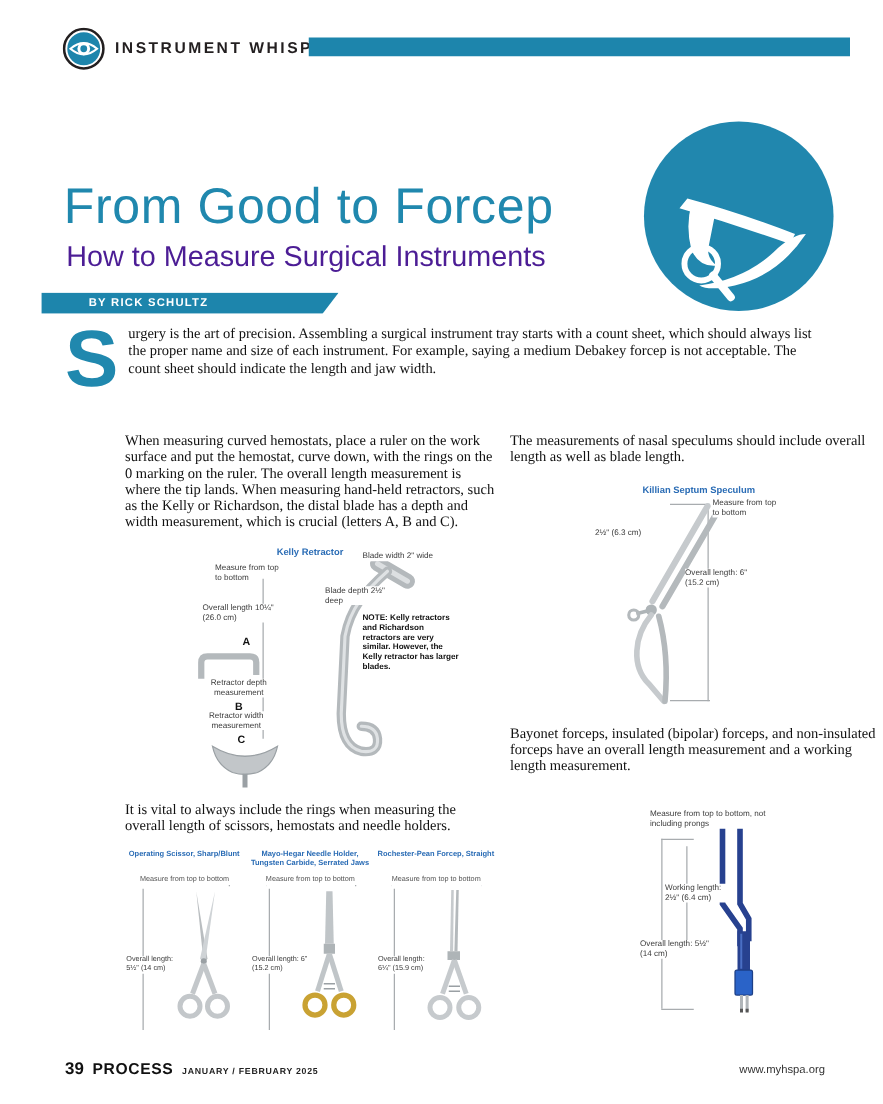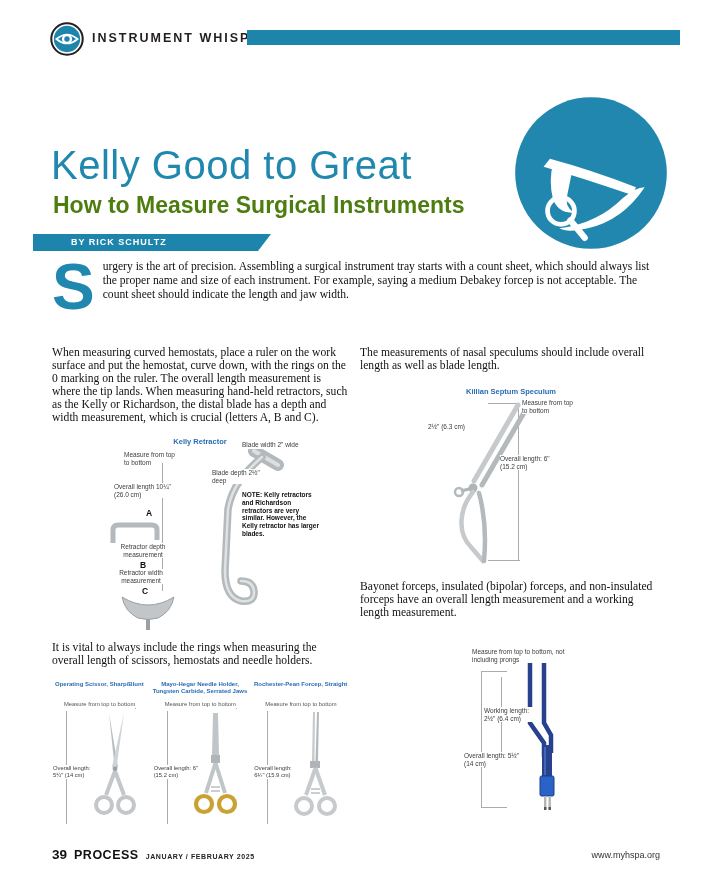--- a/index.html
+++ b/index.html
@@ -10,35 +10,35 @@
   
   .masthead-logo{position:absolute;left:50px;top:22px;width:34px;height:34px;}
   .brand{position:absolute;left:92px;top:31px;font-size:12.5px;letter-spacing:2px;
          font-weight:600;color:#231f20;}
   .mast-bar{position:absolute;left:247px;top:30px;width:433px;height:15px;background:#1d85ac;}
 
   
   .detective{position:absolute;left:512px;top:94px;width:158px;height:158px;}
   .title{position:absolute;left:51px;top:143px;font-size:40px;font-weight:500;
          color:#2088ae;letter-spacing:.5px;}
-  .subtitle{position:absolute;left:53px;top:192px;font-size:23px;font-weight:700;color:#4d7c0f;}
+  .subtitle{position:absolute;left:53px;top:192px;font-size:23px;font-weight:400;color:#4c1d95;}
   .byline-banner{position:absolute;left:33px;top:234px;width:238px;height:17px;background:#1d85ac;
          clip-path:polygon(0 0,100% 0,calc(100% - 13px) 100%,0 100%);}
   .byline-banner span{display:block;padding-left:38px;line-height:17px;color:#fff;
          font-size:9px;font-weight:700;letter-spacing:1px;}
 
   
   .intro{position:absolute;left:52px;top:260px;width:612px;
          font-family:"Liberation Serif",serif;font-size:11.6px;line-height:14.2px;color:#111;}
   .dropcap{float:left;color:#2088ae;font-family:"Liberation Sans",sans-serif;font-weight:700;
          font-size:64px;line-height:50px;margin:2px 8px 0 0;}
 
   
   .col{position:absolute;top:346px;font-family:"Liberation Serif",serif;
-       font-size:11.6px;line-height:13px;color:#111;}
+       font-size:11.6px;line-height:13px;color:#111;margin-left:48px;}
   .col p{margin:0;}
   .col-left{left:52px;width:296px;}
   .col-right{left:360px;width:302px;}
 
   
   .fig{position:relative;}
   .figtitle{position:absolute;left:0;right:0;top:0;text-align:center;
        font-family:"Liberation Sans",sans-serif;font-weight:700;font-size:7.5px;color:#2a6cb5;}
   .anno{position:absolute;font-family:"Liberation Sans",sans-serif;font-size:6.5px;
        line-height:7.6px;color:#3b3b3b;background:#fff;}
@@ -91,21 +91,21 @@
     <path d="M52 88 Q70 86 76 98 L70 128 Q66 142 78 150 Q60 152 52 134 Q46 110 52 88 Z" fill="#fff"></path>
 
     <path d="M168 118 Q140 160 96 170 Q70 176 60 170 Q108 164 140 132 Q156 118 168 118 Z" fill="#fff"></path>
 
     <circle cx="62" cy="148" r="17" fill="none" stroke="#fff" stroke-width="6"></circle>
     <path d="M74 160 L92 182" stroke="#fff" stroke-width="8" stroke-linecap="round"></path>
 
     <path d="M84 64 Q106 52 128 66 L124 74 Q104 62 88 72 Z" fill="#fff" opacity=".0"></path>
   </svg>
 
-  <div class="title">Kelly Good to Great</div>
+  <div class="title">From Good to Forcep</div>
   <div class="subtitle">How to Measure Surgical Instruments</div>
   <div class="byline-banner">
     <span>BY RICK SCHULTZ</span>
   </div>
 
   <div class="intro">
     <span class="dropcap">S</span><span>urgery is the art of precision. Assembling a surgical instrument tray starts with a count sheet, which should always list the proper name and size of each instrument. For example, saying a medium Debakey forcep is not acceptable. The count sheet should indicate the length and jaw width.</span>
   </div>
 
   <div class="col col-left">

